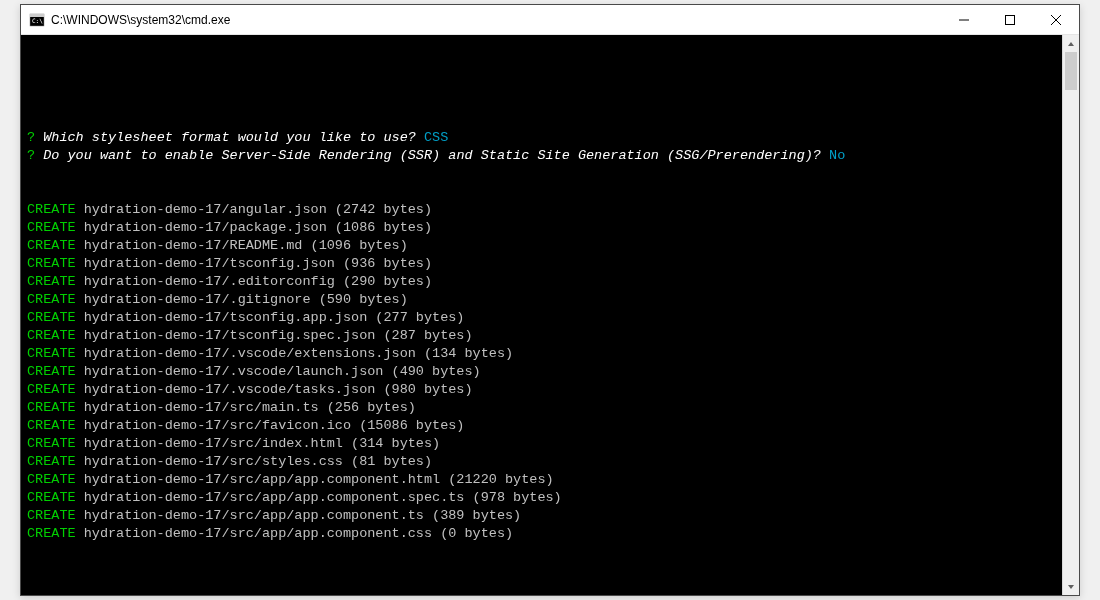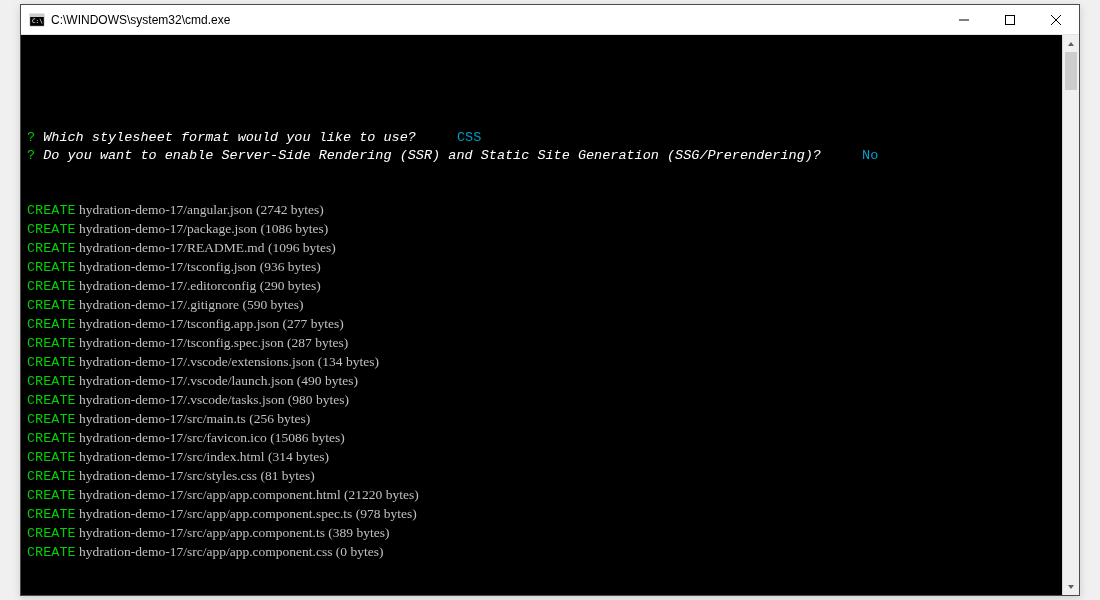--- a/index.html
+++ b/index.html
@@ -72,23 +72,23 @@
     line-height: 18px;
     color: #c0c0c0;
     white-space: pre;
     overflow: hidden;
   }
   .line { white-space: pre; }
   .prompt-path { color: #c0c0c0; }
   .cmd-text { color: #c0c0c0; }
   .q-mark { color: #00d000; }
   .q-text { color: #ffffff; font-style: italic; }
-  .q-ans { color: #00a0c8; margin-left: 33px; }
+  .q-ans { color: #00a0c8; }
   .act-create { color: #00d000; text-align: right; }
-  .file-txt { color: #c0c0c0; font-family: Liberation Serif, serif; }
+  .file-txt { color: #c0c0c0; }
 
   .scrollbar {
     width: 17px;
     background: #f0f0f0;
     display: flex;
     flex-direction: column;
     border-left: 1px solid #dadada;
   }
   .scroll-btn {
     height: 17px;

